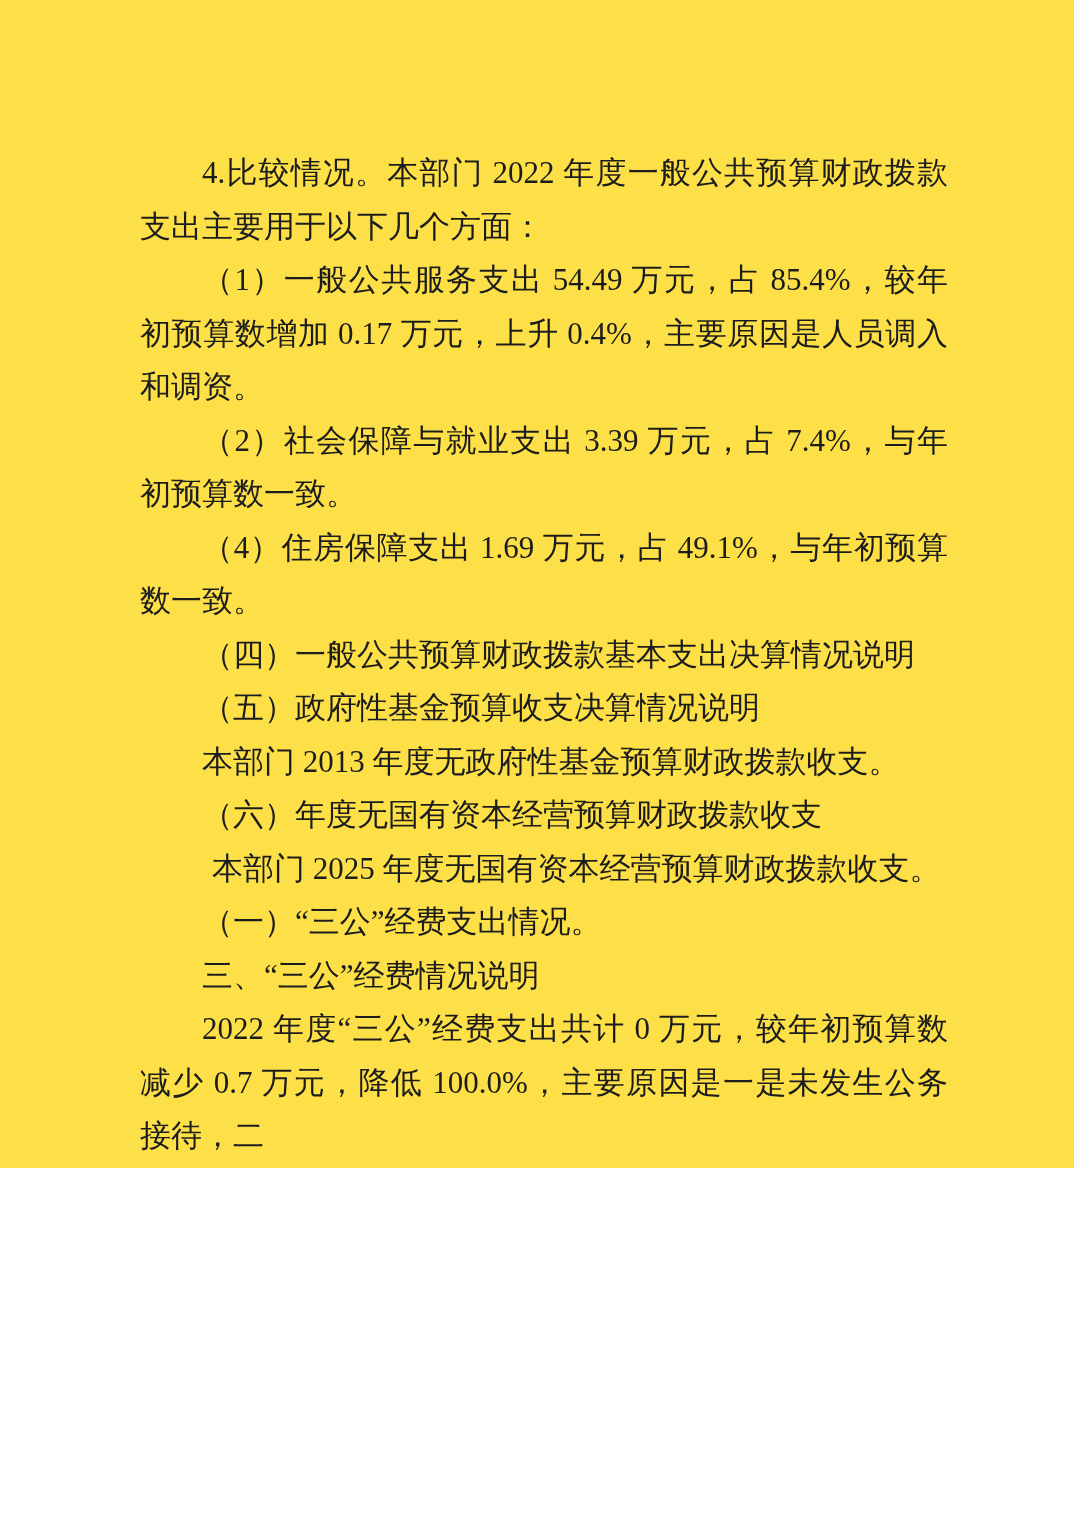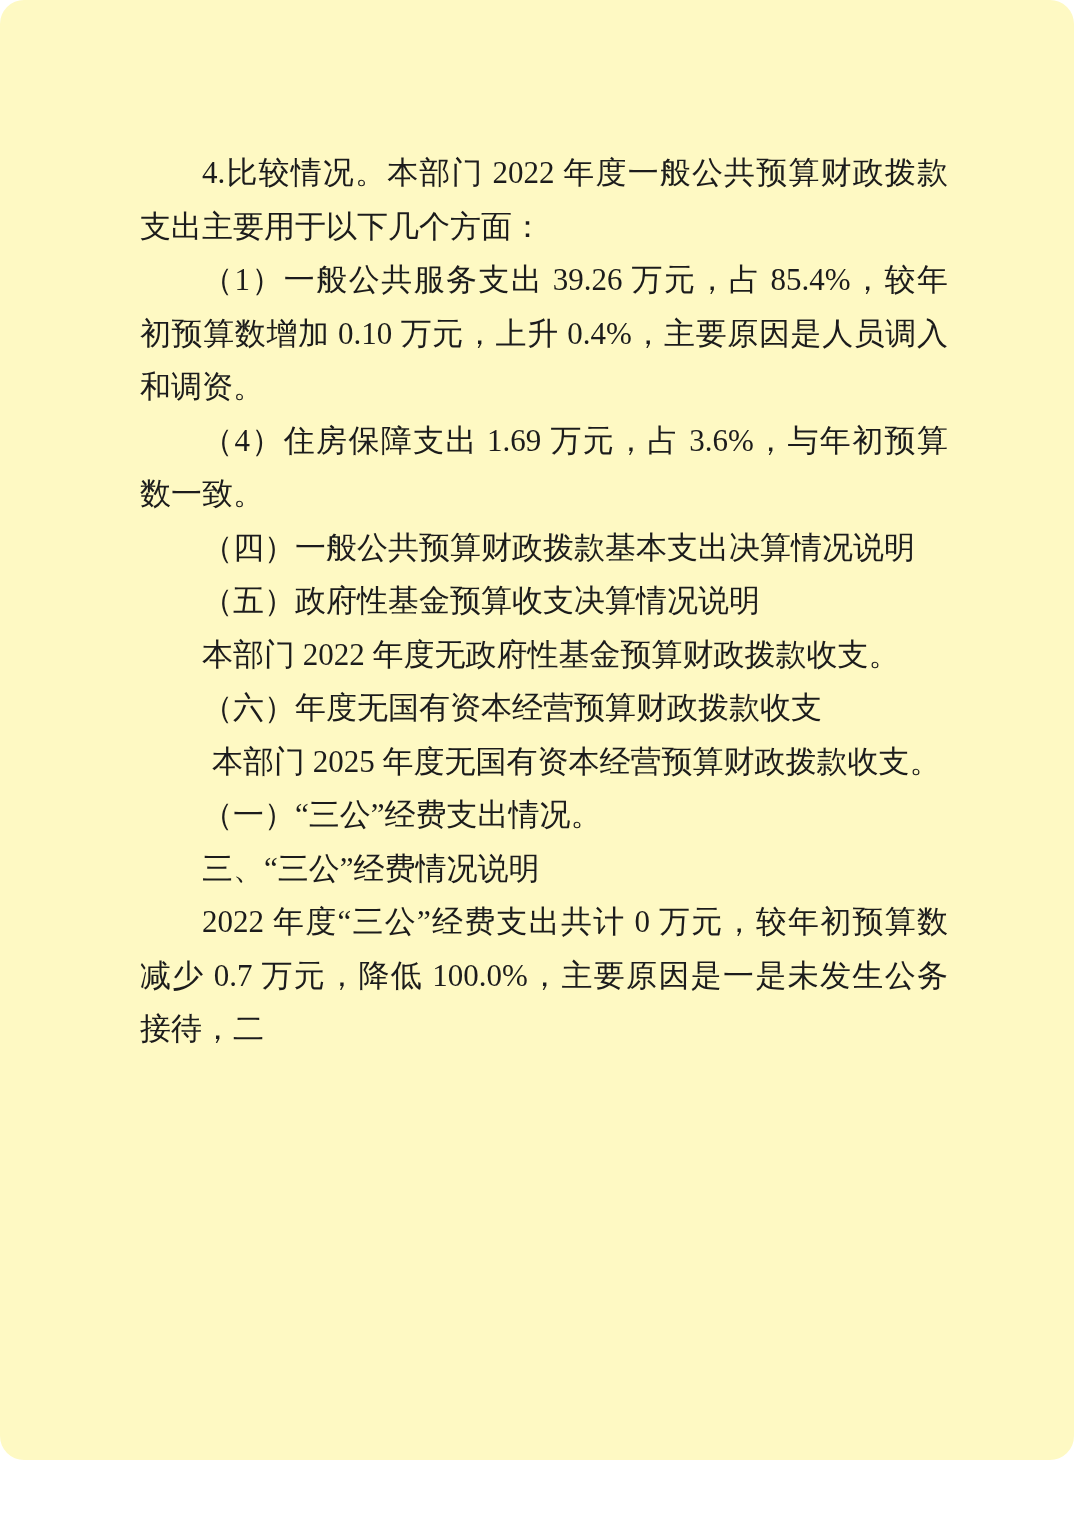--- a/index.html
+++ b/index.html
@@ -3,24 +3,23 @@
 <meta charset="utf-8">
 <style>
   html, body {
     margin: 0;
     padding: 0;
     background: #ffffff;
   }
   .page {
     position: relative;
     width: 1074px;
-    height: 1460px;
-    background: #fef9c3;
+    height: 1168px;
+    background: #fde047;
     overflow: hidden;
-    border-radius: 24px;
   }
   .content {
     position: absolute;
     left: 140px;
     top: 146px;
     width: 808px;
     font-family: "Liberation Serif", "DejaVu Serif", serif;
     font-size: 31px;
     line-height: 53.5px;
     color: #1c1c1c;
@@ -38,24 +37,25 @@
   .content p.extra-indent {
     text-indent: 72px;
   }
 </style>
 </head>
 <body>
 
 <div class="page">
   <div class="content">
     <p>4.比较情况。本部门 2022 年度一般公共预算财政拨款支出主要用于以下几个方面：</p>
-    <p>（1）一般公共服务支出 39.26 万元，占 85.4%，较年初预算数增加 0.10 万元，上升 0.4%，主要原因是人员调入和调资。</p>
-    <p>（4）住房保障支出 1.69 万元，占 3.6%，与年初预算数一致。</p>
+    <p>（1）一般公共服务支出 54.49 万元，占 85.4%，较年初预算数增加 0.17 万元，上升 0.4%，主要原因是人员调入和调资。</p>
+    <p>（2）社会保障与就业支出 3.39 万元，占 7.4%，与年初预算数一致。</p>
+    <p>（4）住房保障支出 1.69 万元，占 49.1%，与年初预算数一致。</p>
     <p class="heading">（四）一般公共预算财政拨款基本支出决算情况说明</p>
     <p class="heading">（五）政府性基金预算收支决算情况说明</p>
-    <p>本部门 2022 年度无政府性基金预算财政拨款收支。</p>
+    <p>本部门 2013 年度无政府性基金预算财政拨款收支。</p>
     <p class="heading">（六）年度无国有资本经营预算财政拨款收支</p>
     <p class="extra-indent">本部门 2025 年度无国有资本经营预算财政拨款收支。</p>
     <p class="heading">（一）“三公”经费支出情况。</p>
     <p class="heading">三、“三公”经费情况说明</p>
     <p>2022 年度“三公”经费支出共计 0 万元，较年初预算数减少 0.7 万元，降低 100.0%，主要原因是一是未发生公务接待，二</p>
   </div>
 </div>
 
 </body></html>

